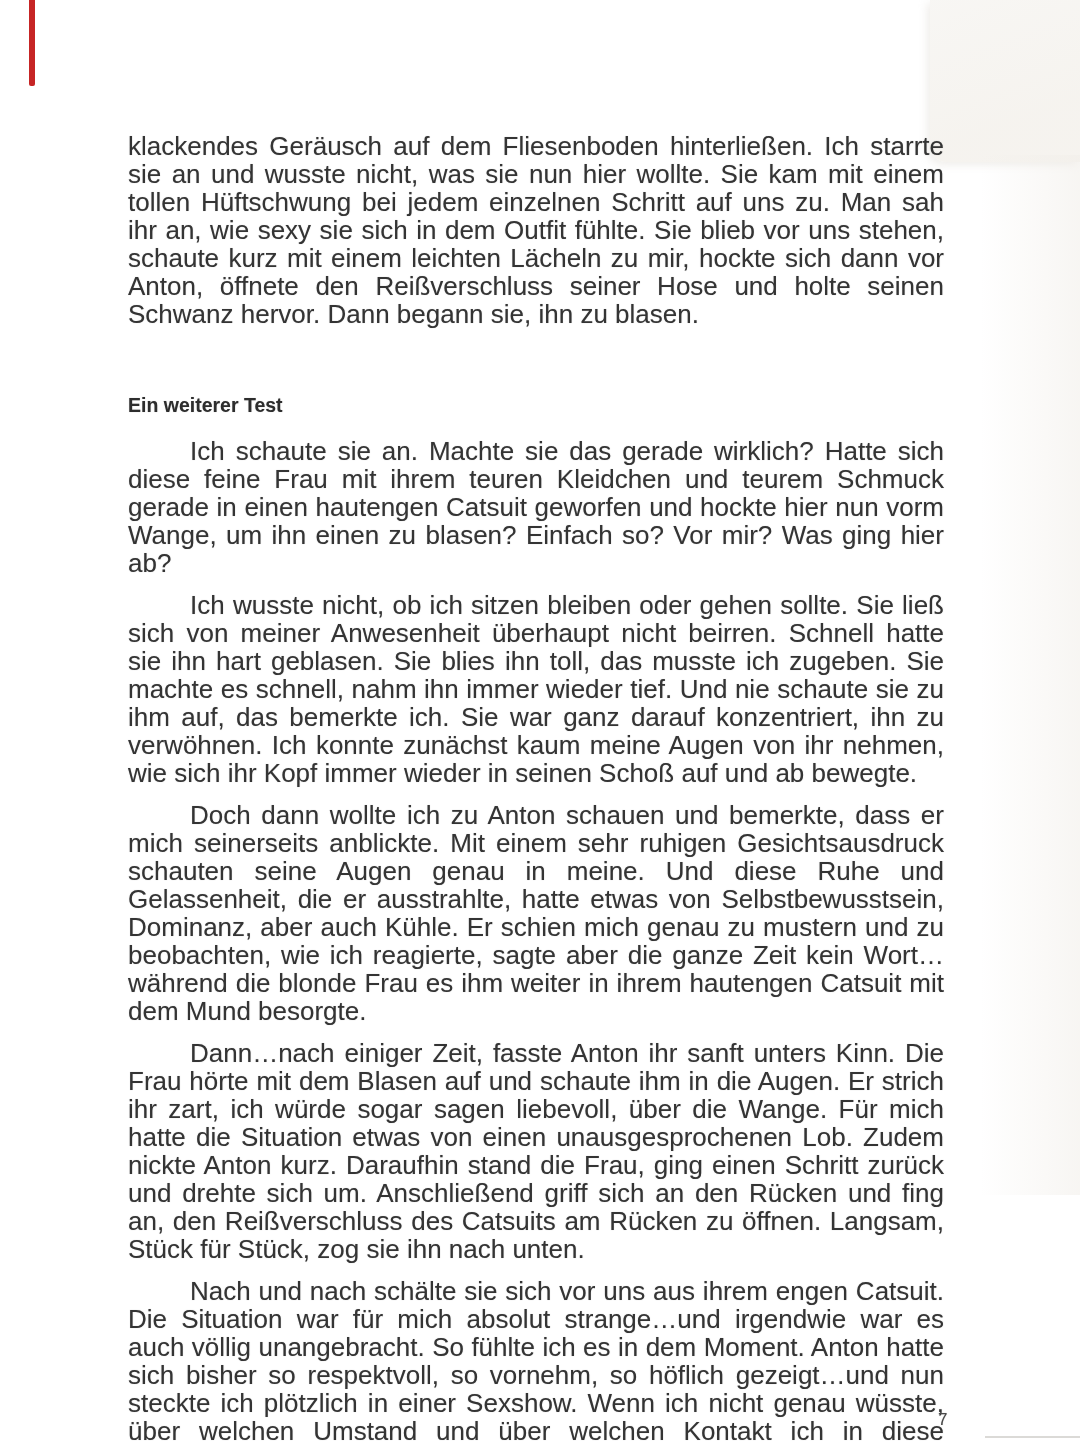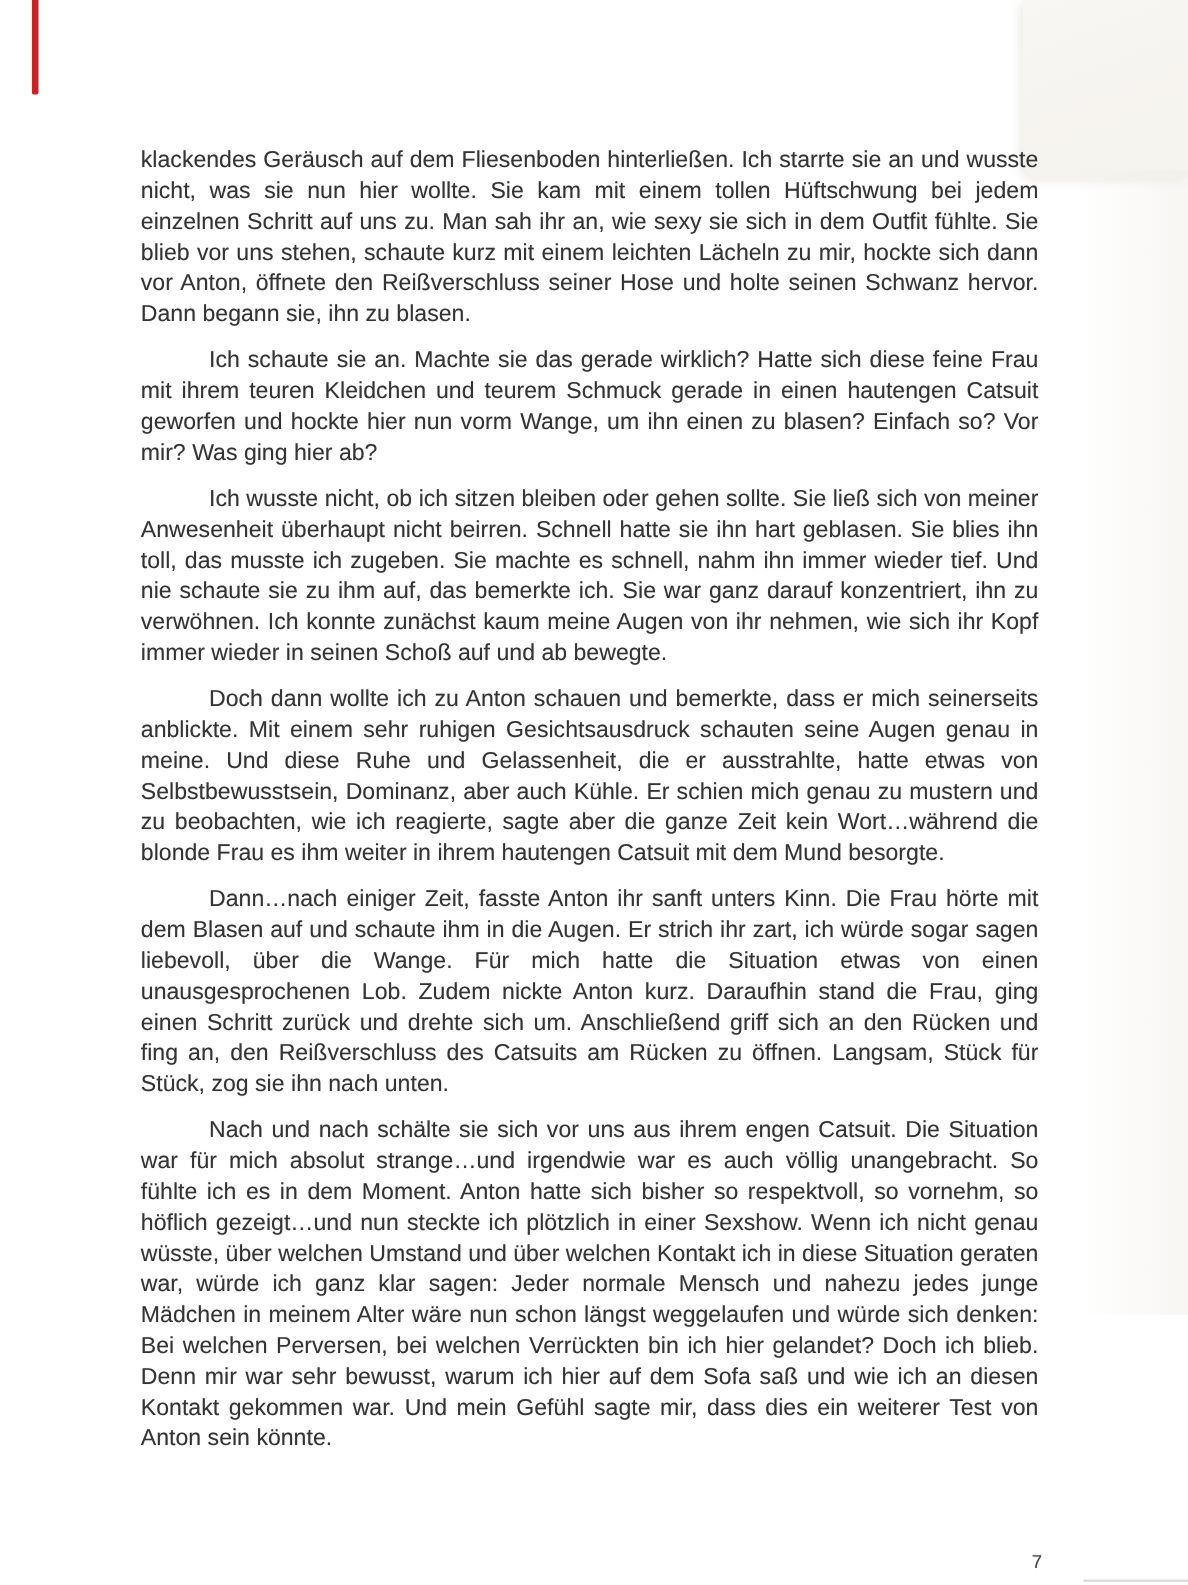--- a/index.html
+++ b/index.html
@@ -58,21 +58,21 @@
   
   .text-block {
     position: absolute;
     left: 128px;
     top: 132px;
     width: 828px;
     filter: blur(0.28px);
   }
   .body-paragraph {
     margin: 0 12px 14px 0;
-    font-size: 21px;
+    font-size: 26px;
     line-height: 28px;
     color: #343434;
     text-align: justify;
     text-indent: 62px;
     text-shadow: 0 0 1px rgba(70,70,70,0.35);
   }
   .body-paragraph.no-indent {
     text-indent: 0;
   }
   .section-heading {
@@ -99,20 +99,21 @@
 <div class="scan-page">
 
   <div class="artifact-top-right"></div>
   <div class="artifact-right-band"></div>
   <div class="artifact-bottom-line"></div>
   <div class="red-margin-mark"></div>
 
   <div class="text-block">
     <p class="body-paragraph no-indent">klackendes Geräusch auf dem Fliesenboden hinterließen. Ich starrte sie an und wusste nicht, was sie nun hier wollte. Sie kam mit einem tollen Hüftschwung bei jedem einzelnen Schritt auf uns zu. Man sah ihr an, wie sexy sie sich in dem Outfit fühlte. Sie blieb vor uns stehen, schaute kurz mit einem leichten Lächeln zu mir, hockte sich dann vor Anton, öffnete den Reißverschluss seiner Hose und holte seinen Schwanz hervor. Dann begann sie, ihn zu blasen.</p>
 
+    <h2 class="section-heading">Ein weiterer Test</h2>
 
     <p class="body-paragraph">Ich schaute sie an. Machte sie das gerade wirklich? Hatte sich diese feine Frau mit ihrem teuren Kleidchen und teurem Schmuck gerade in einen hautengen Catsuit geworfen und hockte hier nun vorm Wange, um ihn einen zu blasen? Einfach so? Vor mir? Was ging hier ab?</p>
 
     <p class="body-paragraph">Ich wusste nicht, ob ich sitzen bleiben oder gehen sollte. Sie ließ sich von meiner Anwesenheit überhaupt nicht beirren. Schnell hatte sie ihn hart geblasen. Sie blies ihn toll, das musste ich zugeben. Sie machte es schnell, nahm ihn immer wieder tief. Und nie schaute sie zu ihm auf, das bemerkte ich. Sie war ganz darauf konzentriert, ihn zu verwöhnen. Ich konnte zunächst kaum meine Augen von ihr nehmen, wie sich ihr Kopf immer wieder in seinen Schoß auf und ab bewegte.</p>
 
     <p class="body-paragraph">Doch dann wollte ich zu Anton schauen und bemerkte, dass er mich seinerseits anblickte. Mit einem sehr ruhigen Gesichtsausdruck schauten seine Augen genau in meine. Und diese Ruhe und Gelassenheit, die er ausstrahlte, hatte etwas von Selbstbewusstsein, Dominanz, aber auch Kühle. Er schien mich genau zu mustern und zu beobachten, wie ich reagierte, sagte aber die ganze Zeit kein Wort…während die blonde Frau es ihm weiter in ihrem hautengen Catsuit mit dem Mund besorgte.</p>
 
     <p class="body-paragraph">Dann…nach einiger Zeit, fasste Anton ihr sanft unters Kinn. Die Frau hörte mit dem Blasen auf und schaute ihm in die Augen. Er strich ihr zart, ich würde sogar sagen liebevoll, über die Wange. Für mich hatte die Situation etwas von einen unausgesprochenen Lob. Zudem nickte Anton kurz. Daraufhin stand die Frau, ging einen Schritt zurück und drehte sich um. Anschließend griff sich an den Rücken und fing an, den Reißverschluss des Catsuits am Rücken zu öffnen. Langsam, Stück für Stück, zog sie ihn nach unten.</p>
 
     <p class="body-paragraph">Nach und nach schälte sie sich vor uns aus ihrem engen Catsuit. Die Situation war für mich absolut strange…und irgendwie war es auch völlig unangebracht. So fühlte ich es in dem Moment. Anton hatte sich bisher so respektvoll, so vornehm, so höflich gezeigt…und nun steckte ich plötzlich in einer Sexshow. Wenn ich nicht genau wüsste, über welchen Umstand und über welchen Kontakt ich in diese Situation geraten war, würde ich ganz klar sagen: Jeder normale Mensch und nahezu jedes junge Mädchen in meinem Alter wäre nun schon längst weggelaufen und würde sich denken: Bei welchen Perversen, bei welchen Verrückten bin ich hier gelandet? Doch ich blieb. Denn mir war sehr bewusst, warum ich hier auf dem Sofa saß und wie ich an diesen Kontakt gekommen war. Und mein Gefühl sagte mir, dass dies ein weiterer Test von Anton sein könnte.</p>

